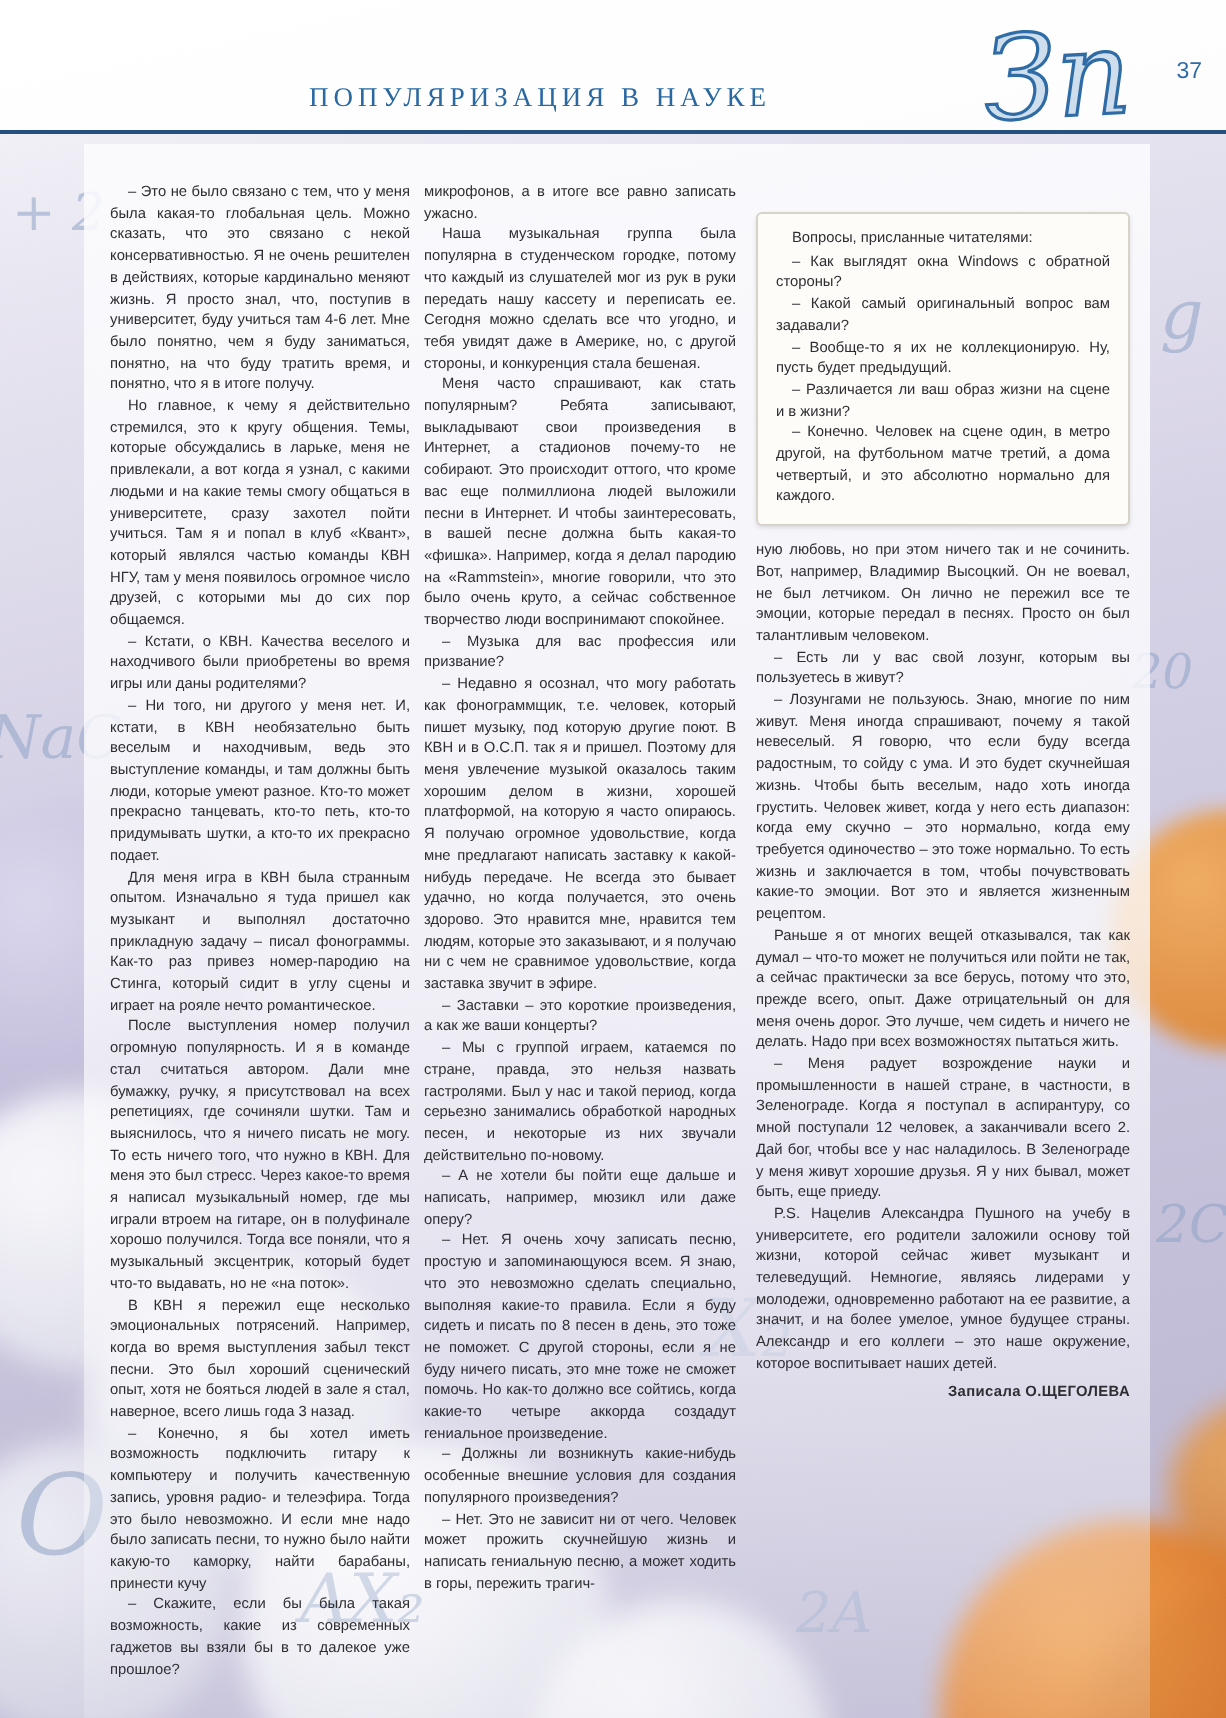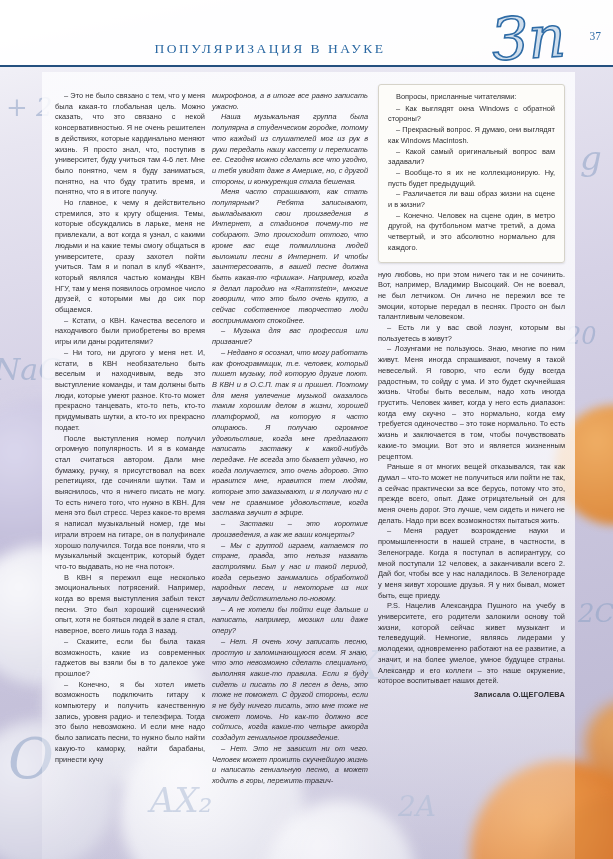--- a/index.html
+++ b/index.html
@@ -23,30 +23,30 @@
   .wm{position:absolute;font-family:"DejaVu Serif",serif;font-style:italic;color:#8fa3c6;opacity:.55;white-space:nowrap;}
   .veil{position:absolute;left:42px;top:72px;width:533px;height:787px;
     background:linear-gradient(180deg,rgba(252,252,254,.88) 0%,rgba(252,252,254,.78) 50%,rgba(252,252,254,.5) 78%,rgba(252,252,254,.18) 100%);}
   .top-band{position:absolute;left:0;top:0;width:613px;height:65px;background:rgba(255,255,255,.93);}
   
   .rule{position:absolute;left:0;top:65px;width:613px;height:2px;background:#24507f;z-index:5;}
   .header-title{position:absolute;left:60px;top:41px;width:420px;text-align:center;z-index:6;
     font-family:"Liberation Serif",serif;font-weight:normal;font-size:13.5px;letter-spacing:2.5px;color:#2a68a2;}
   .logo{position:absolute;left:492px;top:0px;z-index:7;font-family:"DejaVu Serif",serif;font-style:italic;
     font-size:58px;line-height:76px;color:#cfdeed;-webkit-text-stroke:1.6px #2f6ca6;transform:rotate(-3deg);}
-  .page-num{position:absolute;right:12px;top:30px;z-index:6;font-size:11.5px;color:#2f6ca6;font-family:Liberation Serif, serif;}
+  .page-num{position:absolute;right:12px;top:30px;z-index:6;font-size:11.5px;color:#2f6ca6;font-family:Liberation Sans, sans-serif;}
   
   .col{position:absolute;z-index:6;font-size:7.4px;line-height:10.7px;text-align:justify;}
   .col1{left:55px;top:91px;width:150px;}
-  .col2{left:212px;top:91px;width:156px;font-style:italic;}
+  .col2{left:212px;top:91px;width:156px;}
   .col3{left:378px;top:84px;width:187px;}
   .para{margin:0;text-indent:9px;}
   .para.cont{text-indent:0;}
   .qbox{box-sizing:border-box;width:187px;background:rgba(253,252,249,.92);border:1px solid #d6d3c9;
-    border-radius:3px;padding:7px 9px 8px 9px;margin-bottom:7px;box-shadow:0 1px 2px rgba(60,60,90,.15);}
+    border-radius:3px;padding:7px 9px 8px 9px;margin-bottom:7px;box-shadow:0 1px 2px rgba(60,60,90,.15);margin-top:22px;}
   .qbox .para{text-indent:8px;}
   .qbox-title{text-indent:8px;margin-bottom:1px;}
   .signature{text-align:right;font-weight:bold;margin-top:3px;letter-spacing:.2px;}
 </style>
 </head>
 <body>
 
 <div class="page">
 
   <div>
@@ -79,43 +79,44 @@
   <div class="header-title">ПОПУЛЯРИЗАЦИЯ В НАУКЕ</div>
   <div class="logo">Зп</div>
   <div class="page-num">37</div>
   <div class="rule"></div>
 
   <div class="col col1" id="col1-paras">
       <p class="para">– Это не было связано с тем, что у меня была какая-то глобальная цель. Можно сказать, что это связано с некой консервативностью. Я не очень решителен в действиях, которые кардинально меняют жизнь. Я просто знал, что, поступив в университет, буду учиться там 4-6 лет. Мне было понятно, чем я буду заниматься, понятно, на что буду тратить время, и понятно, что я в итоге получу.</p>
       <p class="para">Но главное, к чему я действительно стремился, это к кругу общения. Темы, которые обсуждались в ларьке, меня не привлекали, а вот когда я узнал, с какими людьми и на какие темы смогу общаться в университете, сразу захотел пойти учиться. Там я и попал в клуб «Квант», который являлся частью команды КВН НГУ, там у меня появилось огромное число друзей, с которыми мы до сих пор общаемся.</p>
       <p class="para q">– Кстати, о КВН. Качества веселого и находчивого были приобретены во время игры или даны родителями?</p>
       <p class="para">– Ни того, ни другого у меня нет. И, кстати, в КВН необязательно быть веселым и находчивым, ведь это выступление команды, и там должны быть люди, которые умеют разное. Кто-то может прекрасно танцевать, кто-то петь, кто-то придумывать шутки, а кто-то их прекрасно подает.</p>
+      <p class="para">Для меня игра в КВН была странным опытом. Изначально я туда пришел как музыкант и выполнял достаточно прикладную задачу – писал фонограммы. Как-то раз привез номер-пародию на Стинга, который сидит в углу сцены и играет на рояле нечто романтическое.</p>
       <p class="para">После выступления номер получил огромную популярность. И я в команде стал считаться автором. Дали мне бумажку, ручку, я присутствовал на всех репетициях, где сочиняли шутки. Там и выяснилось, что я ничего писать не могу. То есть ничего того, что нужно в КВН. Для меня это был стресс. Через какое-то время я написал музыкальный номер, где мы играли втроем на гитаре, он в полуфинале хорошо получился. Тогда все поняли, что я музыкальный эксцентрик, который будет что-то выдавать, но не «на поток».</p>
       <p class="para">В КВН я пережил еще несколько эмоциональных потрясений. Например, когда во время выступления забыл текст песни. Это был хороший сценический опыт, хотя не бояться людей в зале я стал, наверное, всего лишь года 3 назад.</p>
+      <p class="para">– Конечно, я бы хотел иметь возможность подключить гитару к компьютеру и получить качественную запись, уровня радио- и телеэфира. Тогда это было невозможно. И если мне надо было записать песни, то нужно было найти какую-то каморку, найти барабаны, принести кучу</p>
       <p class="para q">– Скажите, если бы была такая возможность, какие из современных гаджетов вы взяли бы в то далекое уже прошлое?</p>
-      <p class="para">– Конечно, я бы хотел иметь возможность подключить гитару к компьютеру и получить качественную запись, уровня радио- и телеэфира. Тогда это было невозможно. И если мне надо было записать песни, то нужно было найти какую-то каморку, найти барабаны, принести кучу</p>
     </div>
   <div class="col col2" id="col2-paras">
       <p class="para cont">микрофонов, а в итоге все равно записать ужасно.</p>
       <p class="para">Наша музыкальная группа была популярна в студенческом городке, потому что каждый из слушателей мог из рук в руки передать нашу кассету и переписать ее. Сегодня можно сделать все что угодно, и тебя увидят даже в Америке, но, с другой стороны, и конкуренция стала бешеная.</p>
       <p class="para">Меня часто спрашивают, как стать популярным? Ребята записывают, выкладывают свои произведения в Интернет, а стадионов почему-то не собирают. Это происходит оттого, что кроме вас еще полмиллиона людей выложили песни в Интернет. И чтобы заинтересовать, в вашей песне должна быть какая-то «фишка». Например, когда я делал пародию на «Rammstein», многие говорили, что это было очень круто, а сейчас собственное творчество люди воспринимают спокойнее.</p>
       <p class="para q">– Музыка для вас профессия или призвание?</p>
       <p class="para">– Недавно я осознал, что могу работать как фонограммщик, т.е. человек, который пишет музыку, под которую другие поют. В КВН и в О.С.П. так я и пришел. Поэтому для меня увлечение музыкой оказалось таким хорошим делом в жизни, хорошей платформой, на которую я часто опираюсь. Я получаю огромное удовольствие, когда мне предлагают написать заставку к какой-нибудь передаче. Не всегда это бывает удачно, но когда получается, это очень здорово. Это нравится мне, нравится тем людям, которые это заказывают, и я получаю ни с чем не сравнимое удовольствие, когда заставка звучит в эфире.</p>
       <p class="para q">– Заставки – это короткие произведения, а как же ваши концерты?</p>
       <p class="para">– Мы с группой играем, катаемся по стране, правда, это нельзя назвать гастролями. Был у нас и такой период, когда серьезно занимались обработкой народных песен, и некоторые из них звучали действительно по-новому.</p>
       <p class="para q">– А не хотели бы пойти еще дальше и написать, например, мюзикл или даже оперу?</p>
       <p class="para">– Нет. Я очень хочу записать песню, простую и запоминающуюся всем. Я знаю, что это невозможно сделать специально, выполняя какие-то правила. Если я буду сидеть и писать по 8 песен в день, это тоже не поможет. С другой стороны, если я не буду ничего писать, это мне тоже не сможет помочь. Но как-то должно все сойтись, когда какие-то четыре аккорда создадут гениальное произведение.</p>
+      <p class="para q">– Должны ли возникнуть какие-нибудь особенные внешние условия для создания популярного произведения?</p>
       <p class="para">– Нет. Это не зависит ни от чего. Человек может прожить скучнейшую жизнь и написать гениальную песню, а может ходить в горы, пережить трагич-</p>
     </div>
   <div class="col col3">
     <aside class="qbox">
       <div class="qbox-title">Вопросы, присланные читателями:</div>
       <div id="qbox-items">
           <p class="para qbox-item">– Как выглядят окна Windows с обратной стороны?</p>
-          <p class="para qbox-item">– Прекрасный вопрос. Я думаю, они выглядят как Windows Macintosh.</p>
           <p class="para qbox-item">– Какой самый оригинальный вопрос вам задавали?</p>
           <p class="para qbox-item">– Вообще-то я их не коллекционирую. Ну, пусть будет предыдущий.</p>
           <p class="para qbox-item">– Различается ли ваш образ жизни на сцене и в жизни?</p>
           <p class="para qbox-item">– Конечно. Человек на сцене один, в метро другой, на футбольном матче третий, а дома четвертый, и это абсолютно нормально для каждого.</p>
         </div>
     </aside>
     <div id="col3-paras">
         <p class="para cont">ную любовь, но при этом ничего так и не сочинить. Вот, например, Владимир Высоцкий. Он не воевал, не был летчиком. Он лично не пережил все те эмоции, которые передал в песнях. Просто он был талантливым человеком.</p>
         <p class="para q">– Есть ли у вас свой лозунг, которым вы пользуетесь в живут?</p>
         <p class="para">– Лозунгами не пользуюсь. Знаю, многие по ним живут. Меня иногда спрашивают, почему я такой невеселый. Я говорю, что если буду всегда радостным, то сойду с ума. И это будет скучнейшая жизнь. Чтобы быть веселым, надо хоть иногда грустить. Человек живет, когда у него есть диапазон: когда ему скучно – это нормально, когда ему требуется одиночество – это тоже нормально. То есть жизнь и заключается в том, чтобы почувствовать какие-то эмоции. Вот это и является жизненным рецептом.</p>

